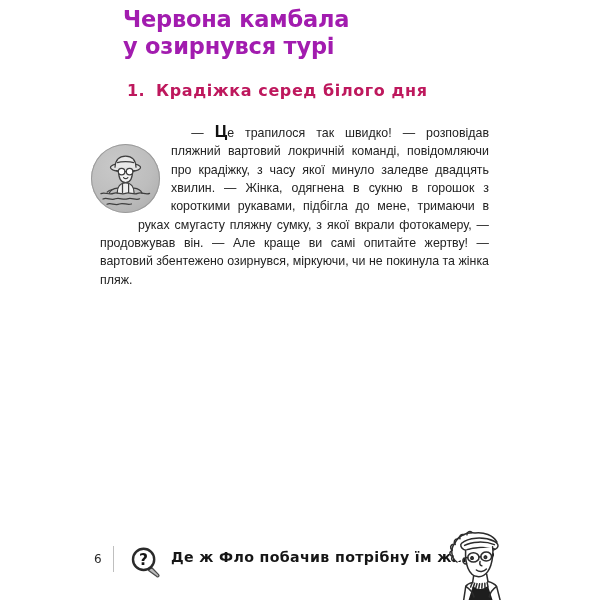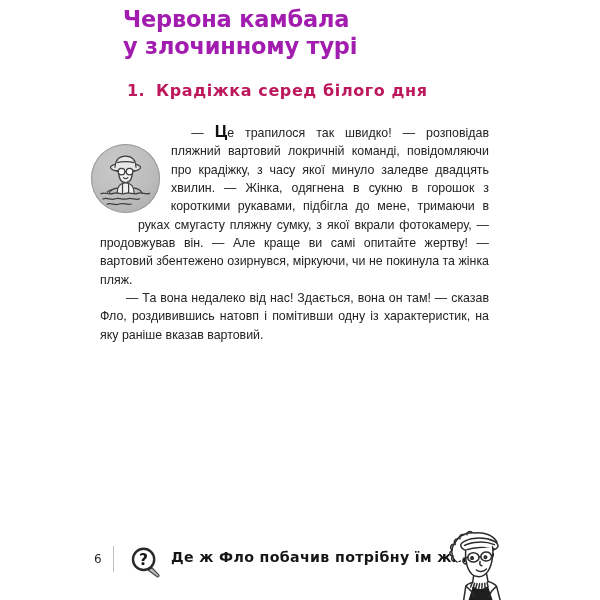--- a/index.html
+++ b/index.html
@@ -166,21 +166,21 @@
   }
   .footer-character svg { display: block; }
 </style>
 </head>
 <body>
 
 <div class="page">
 
   <div class="book-title">
     <span class="tl">Червона камбала</span>
-    <span class="tl">у злочинному турі</span>
+    <span class="tl">у озирнувся турі</span>
   </div>
 
   <div class="chapter-head">
     <span class="chapter-num">1.</span><span class="chapter-title">Крадіжка серед білого дня</span>
   </div>
 
   <div class="body-col">
 
     <div class="float-illo">
       <div class="medallion">
@@ -212,21 +212,20 @@
             <path d="M12 55 C16 53, 20 56.8, 24.4 54.8 C28.6 52.9, 32 56.6, 36.4 54.8 C40.6 53, 44.4 56.7, 48.6 54.8"></path>
             <path d="M16 60.2 C20 58.2, 24 62, 28.4 60 C32.6 58.1, 36 61.8, 40.4 60"></path>
             <path d="M21.5 45.5 C19 45.8, 17.2 46.8, 16.2 48.2"></path>
           </g>
         </svg>
       </div>
     </div>
 
     <p><span>— </span><span class="dropcap">Ц</span><span>е трапилося так швидко! — розповідав пляжний вартовий локричній команді, повідомляючи про крадіжку, з часу якої минуло заледве двадцять хвилин. — Жінка, одягнена в сукню в горошок з короткими рукавами, підбігла до мене, тримаючи в руках смугасту пляжну сумку, з якої вкрали фотокамеру, — продовжував він. — Але краще ви самі опитайте жертву! — вартовий збентежено озирнувся, міркуючи, чи не покинула та жінка пляж.</span></p>
 
-    <p>— Та вона недалеко від нас! Здається, вона он там! — сказав Фло, роздивившись натовп і помітивши одну із характеристик, на яку раніше вказав вартовий.</p>
 
   </div>
 
   <div class="footer">
 
     <div class="page-number">6</div>
 
     <div class="footer-divider"></div>
 
     <div class="magnifier">

